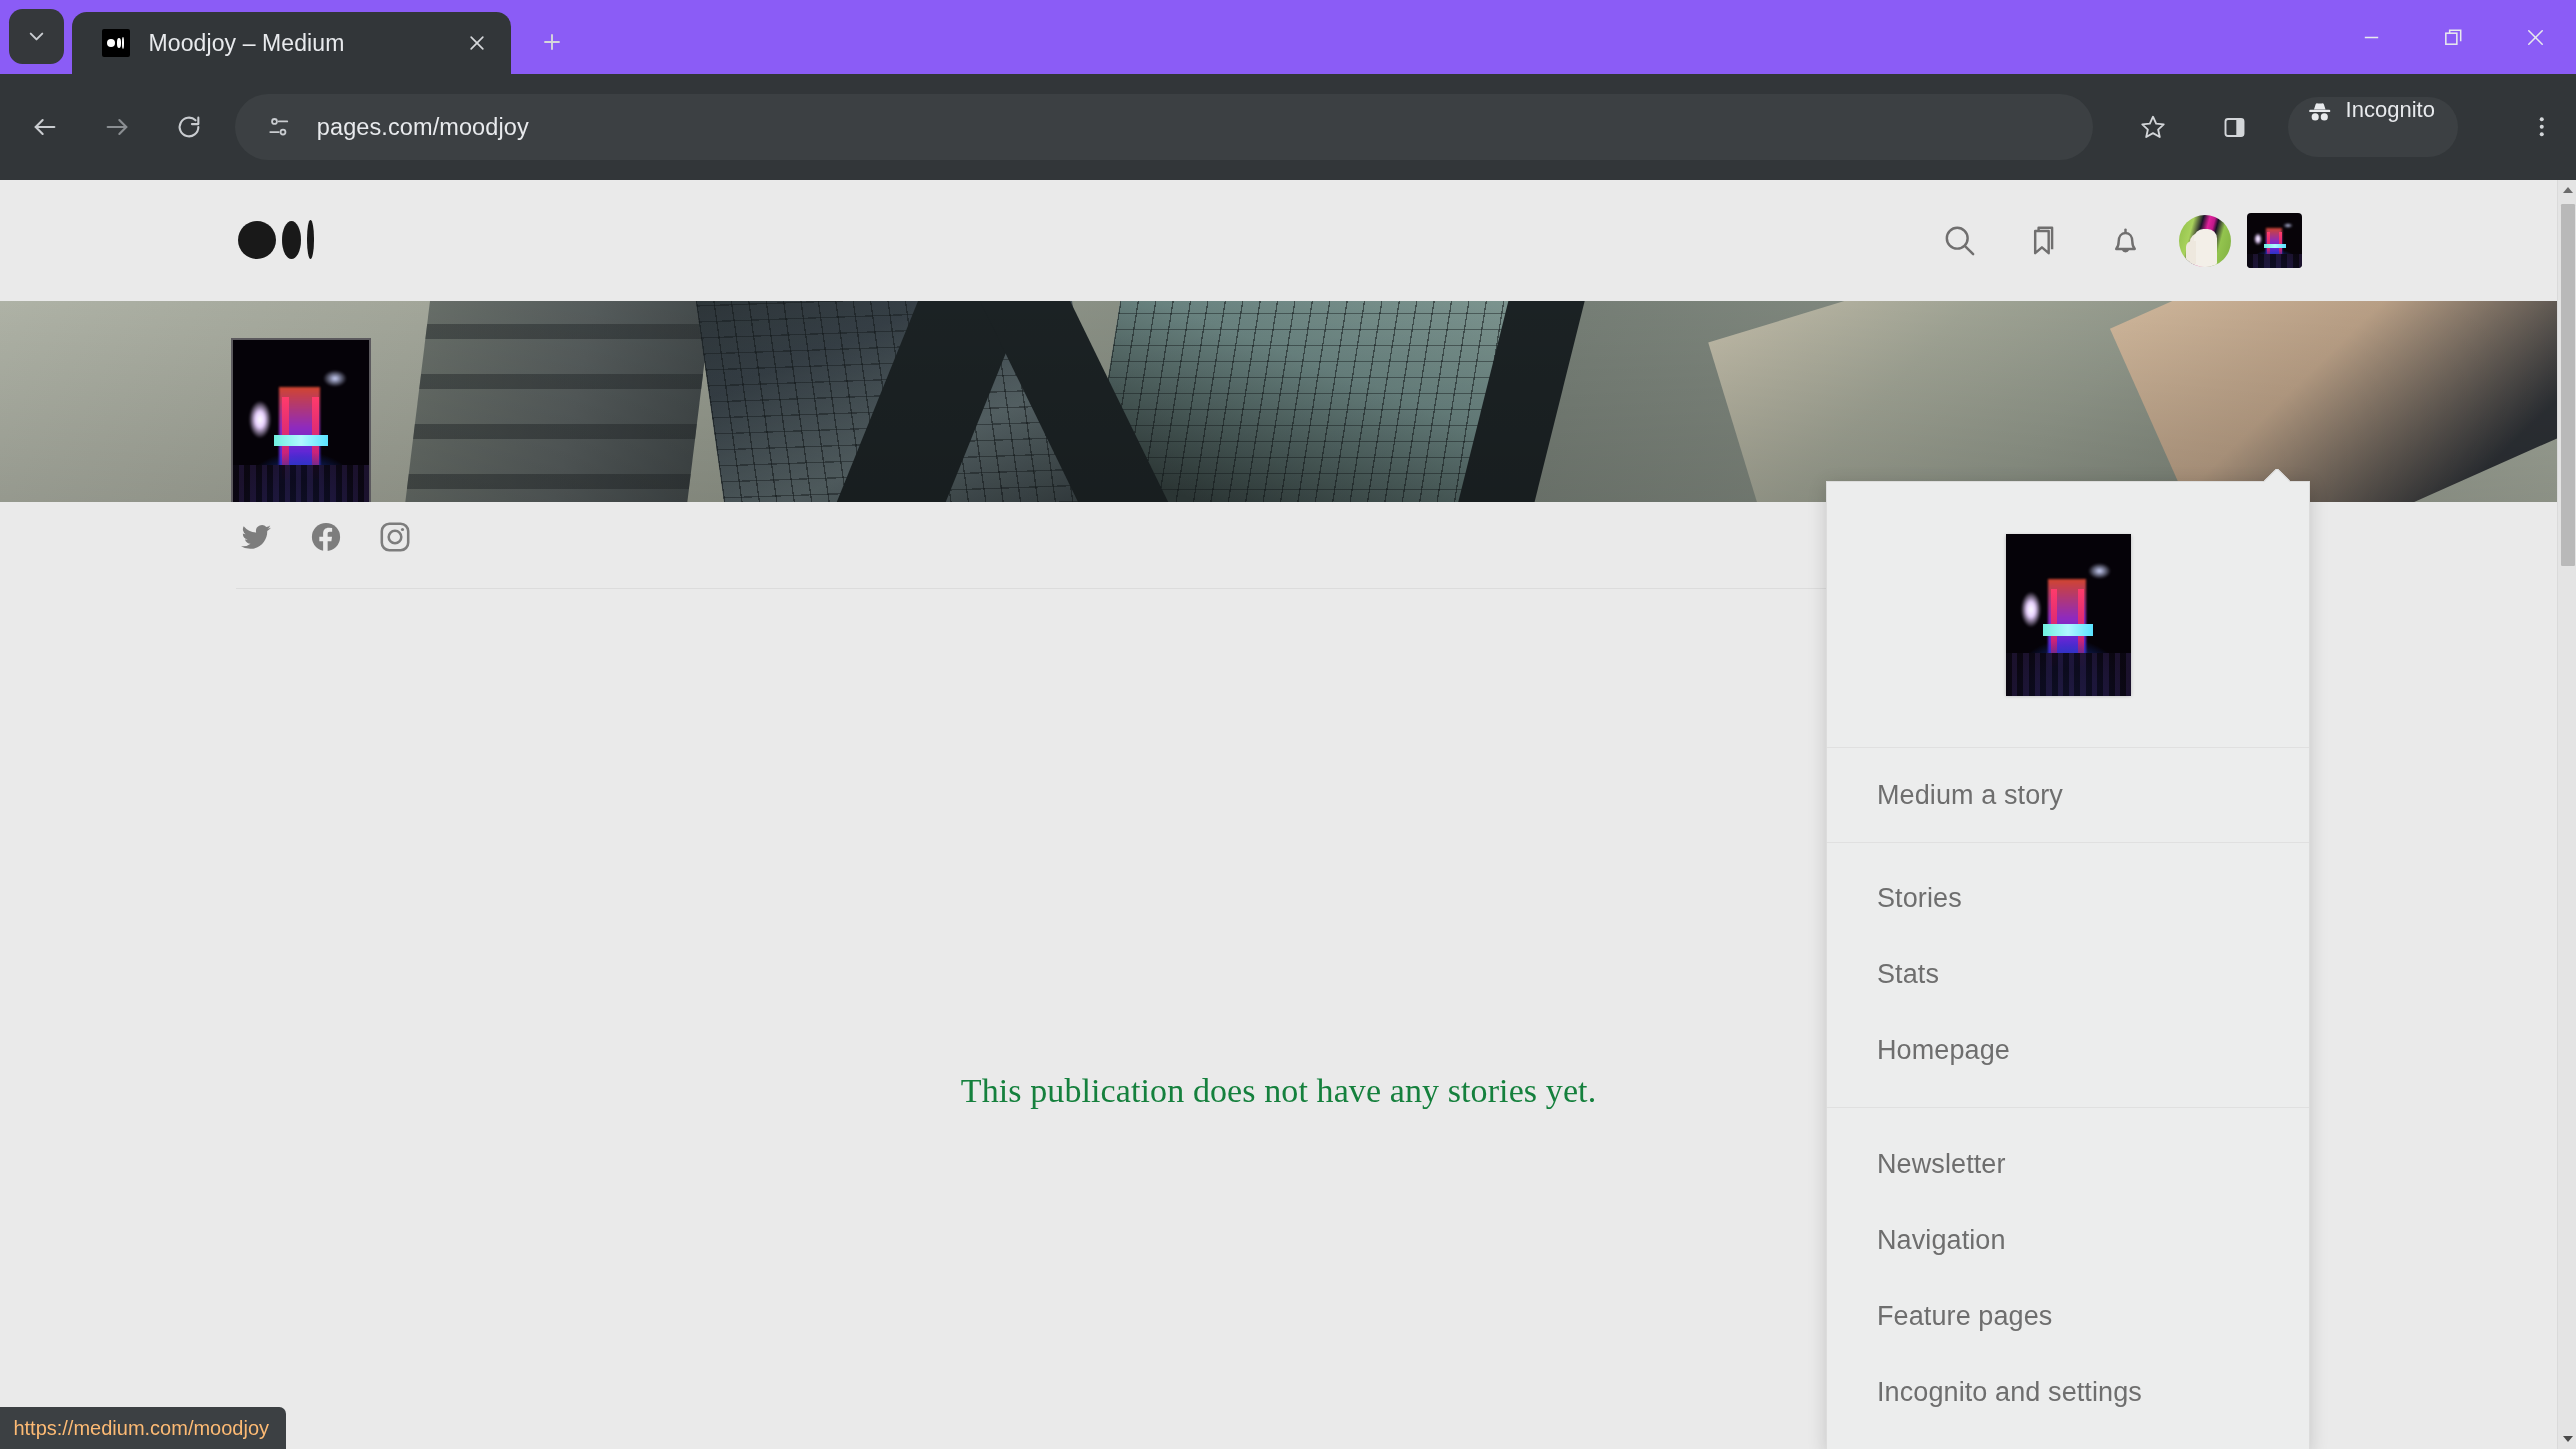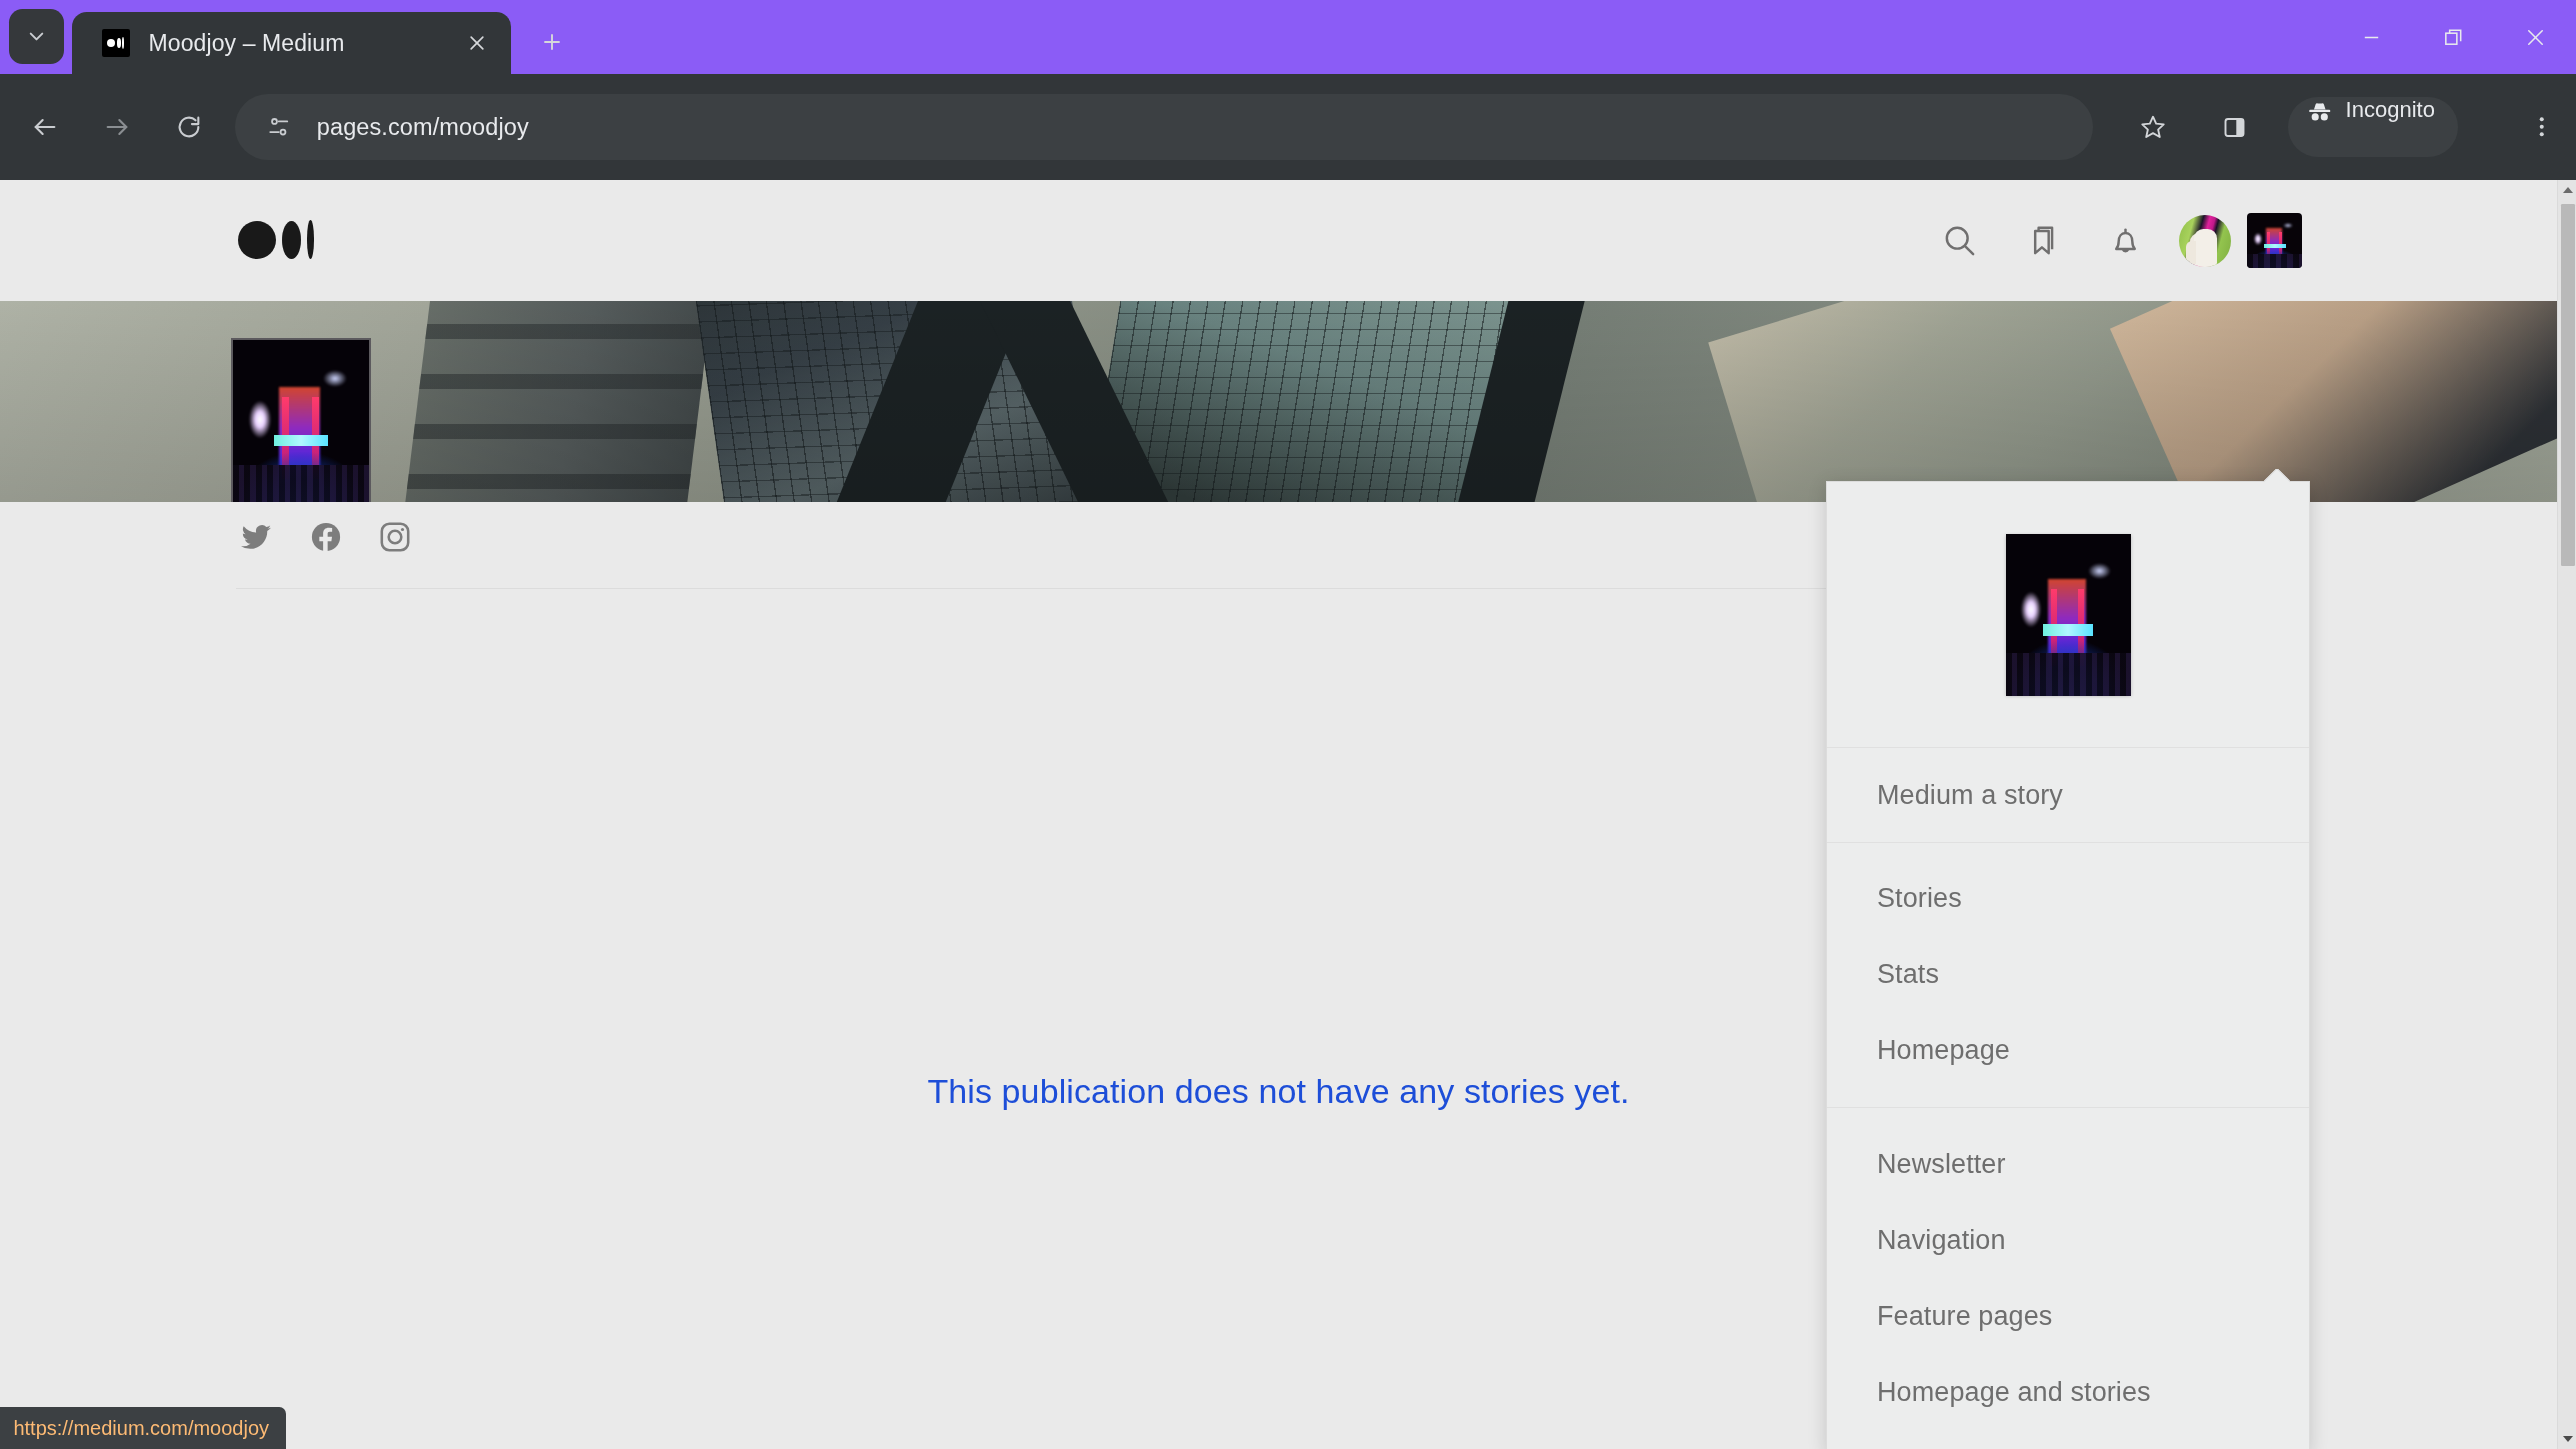--- a/index.html
+++ b/index.html
@@ -269,22 +269,22 @@
     position: absolute; left: 236px; bottom: 0; width: 1617px; height: 1.3px; background: #dcdcdc;
   }
 
   
   #empty-state {
     position: absolute; left: 0; top: 892px; width: 2557px;
     text-align: center;
   }
   #empty-state-text {
     display: inline-block;
-    color: #1d4ed8; font-size: 34px; letter-spacing: 0.1px;
-    font-family: Liberation Sans, sans-serif;
+    color: #15803d; font-size: 34px; letter-spacing: 0.1px;
+    font-family: Liberation Serif, serif;
   }
 
   
   #page-scrollbar {
     position: absolute; right: 0; top: 0; width: 19px; height: 1269px;
     background: #e4e4e4; border-left: 0.7px solid #dadada;
   }
   #scroll-up-arrow, #scroll-down-arrow {
     position: absolute; left: 0; width: 19px; height: 20px;
     display: flex; align-items: center; justify-content: center;
@@ -610,21 +610,21 @@
         <div class="menu-item">Stats</div>
         <div class="menu-item">Homepage</div>
       </div>
 
       <div class="menu-divider"></div>
 
       <div class="menu-section" id="menu-section-bot">
         <div class="menu-item">Newsletter</div>
         <div class="menu-item">Navigation</div>
         <div class="menu-item">Feature pages</div>
-        <div class="menu-item">Homepage and stories</div>
+        <div class="menu-item">Incognito and settings</div>
       </div>
     </div>
 
     <div id="status-bubble">
       <span id="status-bubble-text">https://medium.com/moodjoy</span>
     </div>
   </div>
 </div>
 
 

